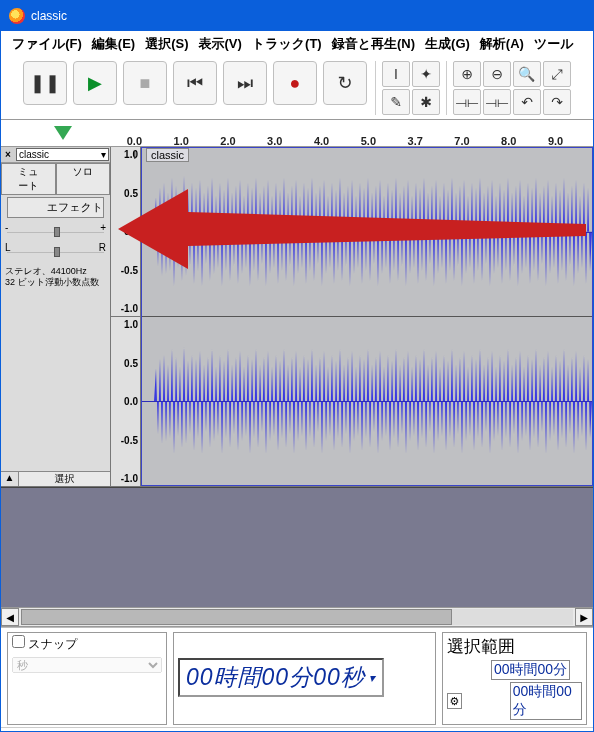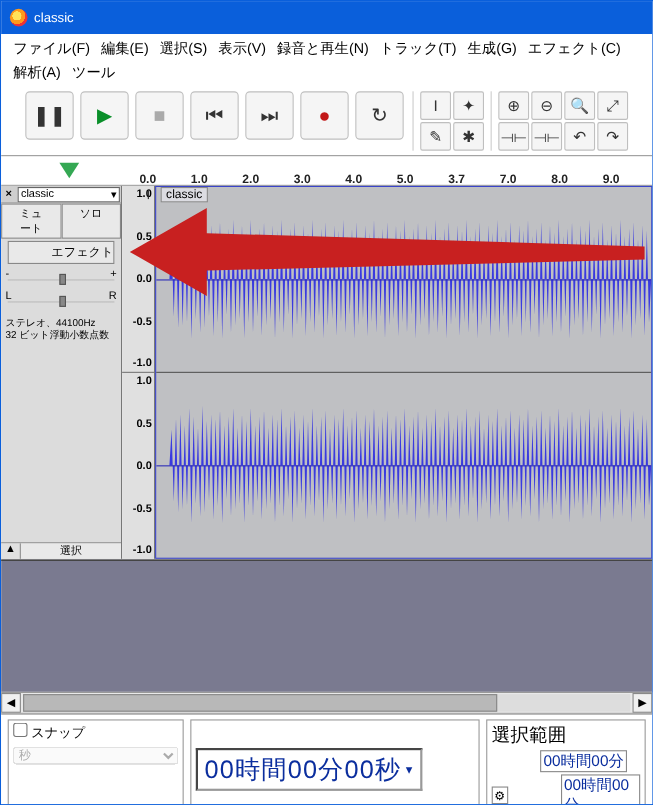--- a/index.html
+++ b/index.html
@@ -4,21 +4,21 @@
 <style>
 * { box-sizing: border-box; margin: 0; padding: 0; font-family: "Segoe UI", "Meiryo UI", sans-serif; }
 body { background: #fff; width: 594px; height: 732px; overflow: hidden; border: 1px solid #0a5fdb; }
 
 
 .title-bar { background: #0a5fdb; color: #fff; height: 30px; display: flex; align-items: center; padding: 0 8px; font-size: 12px; }
 .title-bar .app-icon { width: 16px; height: 16px; border-radius: 50%; background: radial-gradient(circle at 40% 40%, #ffe35a 0 30%, #ff9a1a 31% 55%, #e33 56% 100%); margin-right: 6px; }
 
 
 .menu-bar { display: flex; background: #fff; padding: 2px 6px 4px; font-size: 13px; flex-wrap: wrap; }
-.menu-bar span { padding: 2px 5px; cursor: default; }
+.menu-bar span { padding: 2px 5px; cursor: default; font-weight: bold; }
 
 
 .toolbar { display: flex; align-items: flex-start; padding: 2px 4px 4px; background: #fff; }
 .transport { display: flex; gap: 6px; margin-left: 18px; }
 .tbtn { width: 44px; height: 44px; background: #f5f5f5; border: 1px solid #bfbfbf; border-radius: 4px; display: flex; align-items: center; justify-content: center; font-size: 18px; color: #333; }
 .tbtn.play { color: #0a8f2a; }
 .tbtn.rec { color: #c21818; }
 .tool-grid { display: grid; grid-template-columns: repeat(2,28px); grid-auto-rows: 26px; gap: 2px; margin-left: 8px; border-left: 1px solid #ccc; padding-left: 6px; }
 .zoom-grid { display: grid; grid-template-columns: repeat(4,28px); grid-auto-rows: 26px; gap: 2px; margin-left: 6px; border-left: 1px solid #ccc; padding-left: 6px; }
 .mini { border: 1px solid #bfbfbf; background: #f5f5f5; display:flex; align-items:center; justify-content:center; font-size:14px; border-radius:2px; color:#333; }
@@ -67,21 +67,21 @@
 .hscroll { height:20px; background:#e9e9e9; border-top:1px solid #999; border-bottom:1px solid #999; display:flex; align-items:center; }
 .hscroll .btn { width:18px; height:18px; border:1px solid #888; background:#f0f0f0; display:flex; align-items:center; justify-content:center; font-size:10px; }
 .hscroll .track { flex:1; margin:0 2px; height:16px; background:#ddd; position:relative; }
 .hscroll .thumb { position:absolute; left:0; width:78%; height:100%; background:#b8b8b8; border:1px solid #888; }
 
 .bottom-panels { display:flex; padding:4px 6px 2px; gap:6px; background:#fff; border-top:1px solid #bbb; align-items:stretch; }
 .panel { border:1px solid #999; padding:2px 4px 4px; font-size:12px; }
 .snap-panel { width:160px; }
 .snap-panel .cb { font-size:12px; }
 .snap-panel select { width:100%; margin-top:4px; font-size:11px; color:#888; }
-.time-panel { flex:1; display:flex; align-items:center; gap:4px; }
+.time-panel { flex:1; display:flex; align-items:center; gap:4px;font-style:italic; }
 .time-disp { font-family:"Consolas",monospace; font-size:23px; letter-spacing:1px; background:#fff; border:2px inset #999; padding:2px 6px; color:#0b2e9e; display:flex; align-items:center; }
 .time-disp .dd { color:#0b2e9e; }
 .sel-panel { width:145px; }
 .sel-panel .row { display:flex; align-items:center; gap:4px; margin-top:2px; }
 .sel-panel .tf { font-family:"Consolas",monospace; font-size:14px; color:#0b2e9e; background:#fff; border:1px solid #888; padding:0 2px; display:flex; align-items:center;margin-left:44px; }
 .gearbox { width:16px; height:16px; border:1px solid #888; display:flex; align-items:center; justify-content:center; font-size:11px; }
 
 .status { padding:4px 10px 8px; font-size:12px; background:#fff; border-top:1px solid #ccc; }
 
 svg.wave path { fill:#3a3ae0; }
@@ -92,24 +92,23 @@
 <div class="title-bar">
   <div class="app-icon"></div>
   <span>classic</span>
 </div>
 
 <div class="menu-bar">
   <span>ファイル(F)</span>
   <span>編集(E)</span>
   <span>選択(S)</span>
   <span>表示(V)</span>
+  <span>トラック(T)</span>
   <span>録音と再生(N)</span>
-  <span>トラック(T)</span>
   <span>生成(G)</span>
-  <span>エフェクト(C)</span>
   <span>解析(A)</span>
   <span>ツール</span>
 </div>
 
 <div class="toolbar">
   <div class="transport">
     <div class="tbtn">❚❚</div>
     <div class="tbtn play">▶</div>
     <div class="tbtn" style="color:#aaa">■</div>
     <div class="tbtn">⏮</div>

